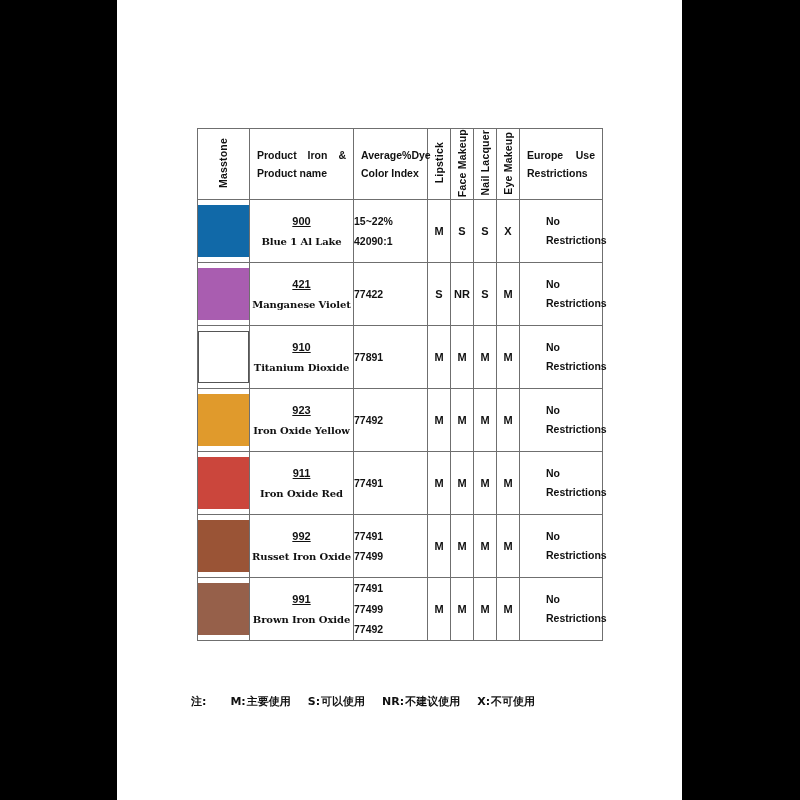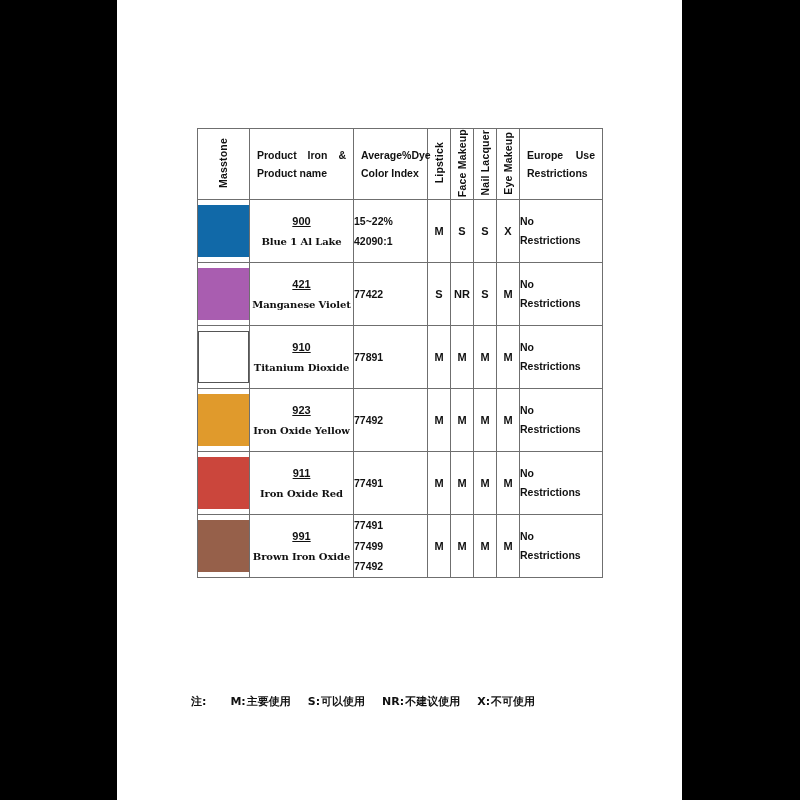--- a/index.html
+++ b/index.html
@@ -126,21 +126,21 @@
     color: #111;
   }
   td.eu-cell {
     text-align: left;
     padding: 0 8px;
     font-weight: bold;
     font-size: 10.5px;
     color: #111;
     line-height: 1.85;
   }
-  td.eu-cell span { display: block; }
+  td.eu-cell span { display: block; margin-left: 26px; }
 
   
   #legend {
     position: absolute;
     left: 74px;
     top: 694px;
     width: 420px;
     font-size: 11px;
     font-weight: bold;
     color: #111111;
@@ -309,20 +309,41 @@
             <td class="use-cell">M</td>
             <td class="use-cell">M</td>
             <td class="use-cell">M</td>
             <td class="eu-cell">
               <span>No</span>
               <span>Restrictions</span>
             </td>
           </tr>
           <tr>
             <td class="swatch-cell">
+              <span class="swatch" style="background: rgb(154, 84, 54);"></span>
+            </td>
+            <td class="name-cell">
+              <span class="pcode">992</span>
+              <span class="pname">Russet Iron Oxide</span>
+            </td>
+            <td class="dye-cell">
+              <span>77491</span>
+              <span>77499</span>
+            </td>
+            <td class="use-cell">M</td>
+            <td class="use-cell">M</td>
+            <td class="use-cell">M</td>
+            <td class="use-cell">M</td>
+            <td class="eu-cell">
+              <span>No</span>
+              <span>Restrictions</span>
+            </td>
+          </tr>
+          <tr>
+            <td class="swatch-cell">
               <span class="swatch" style="background: rgb(150, 96, 74);"></span>
             </td>
             <td class="name-cell">
               <span class="pcode">991</span>
               <span class="pname">Brown Iron Oxide</span>
             </td>
             <td class="dye-cell">
               <span>77491</span>
               <span>77499</span>
               <span>77492</span>

